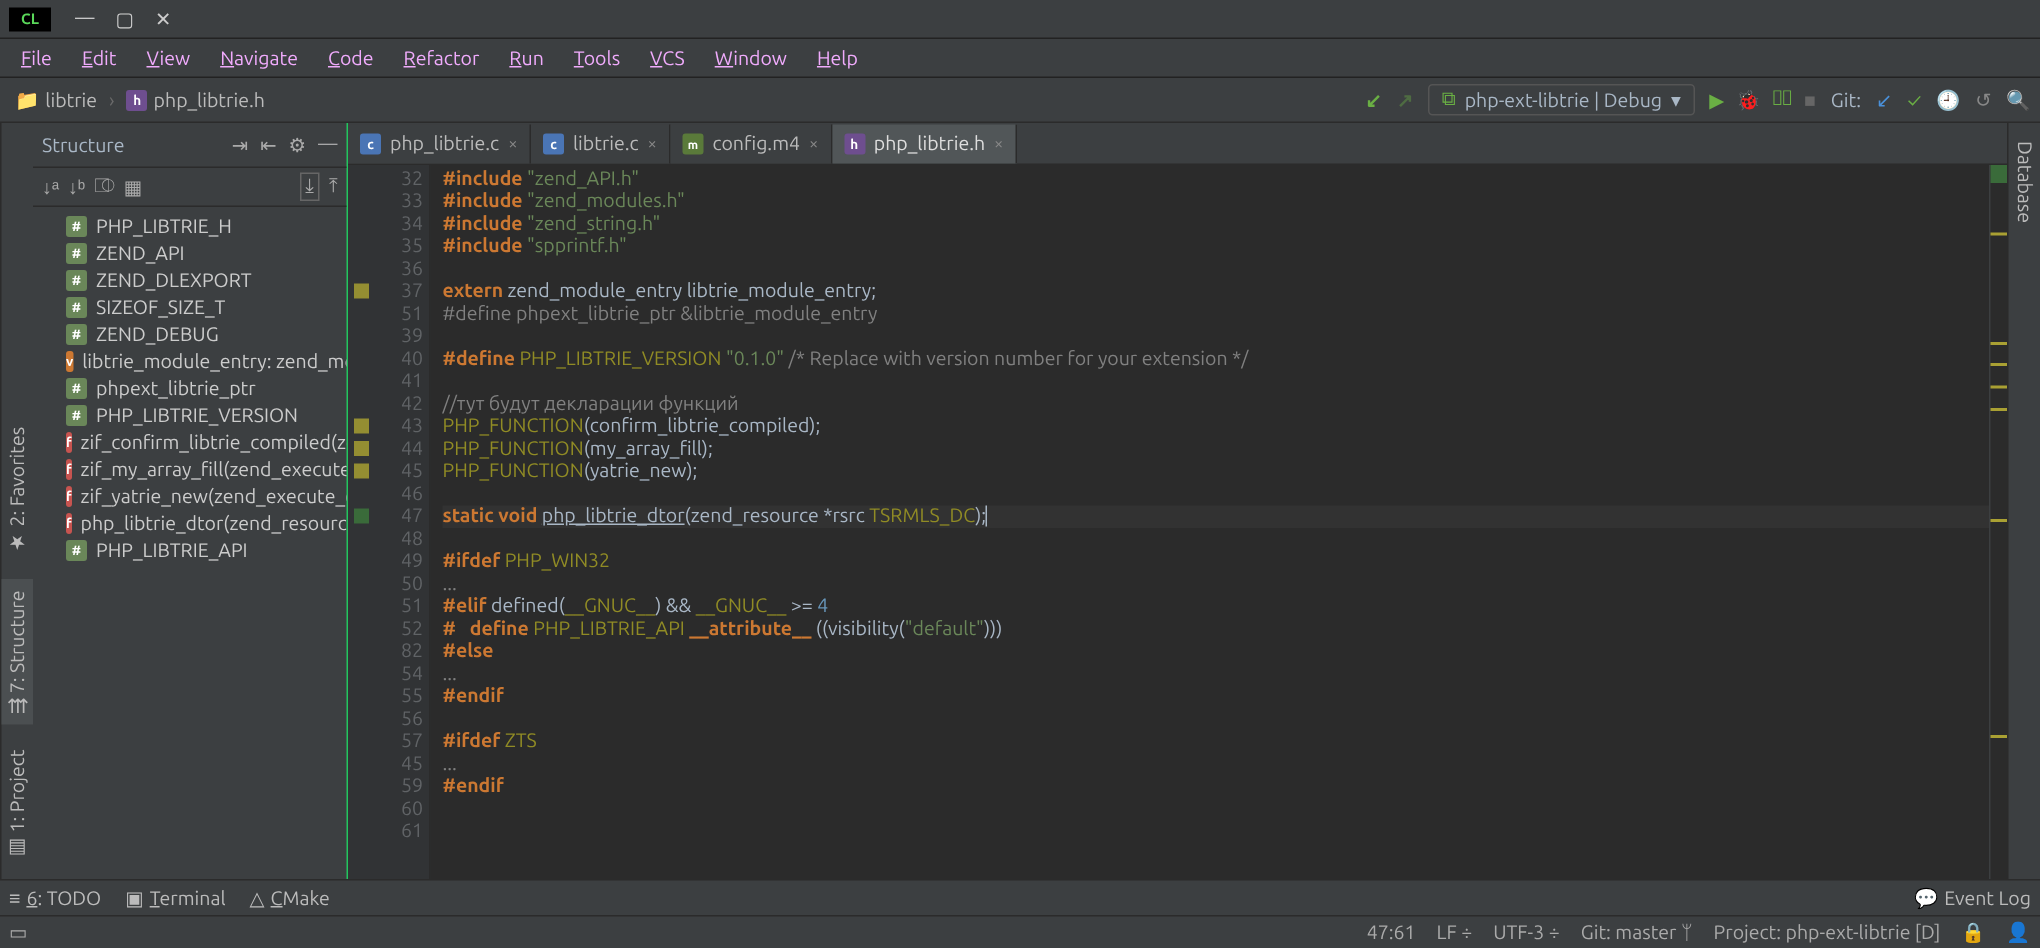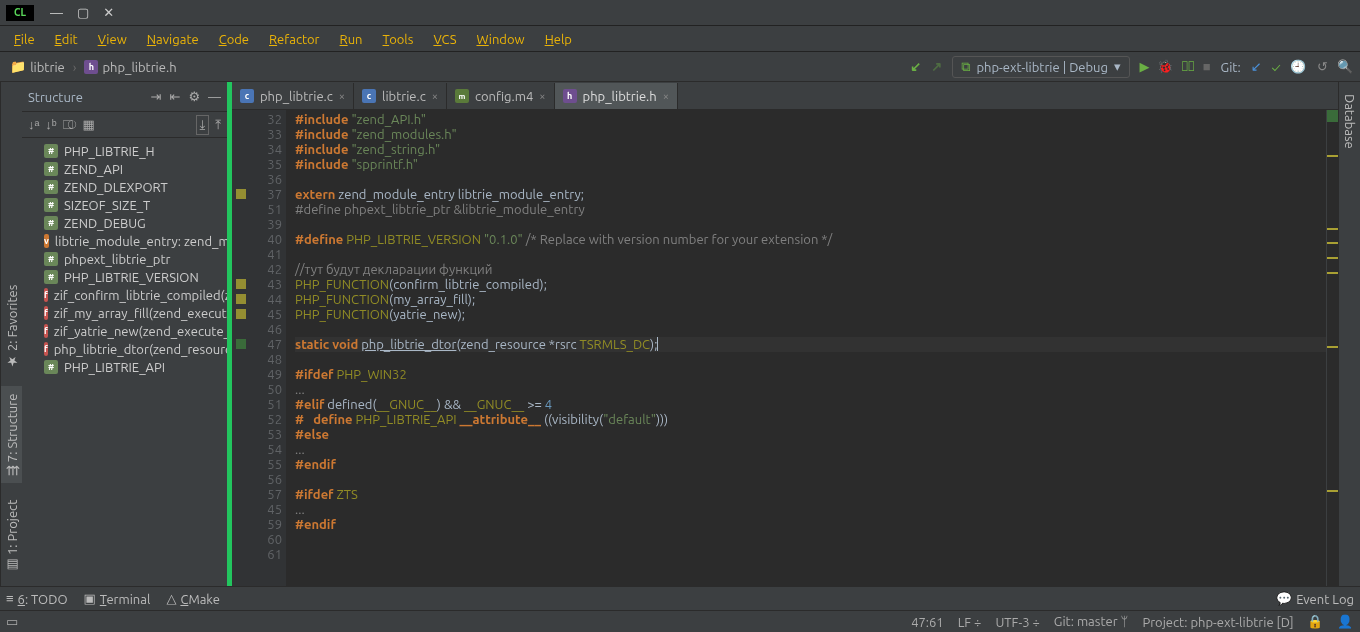--- a/index.html
+++ b/index.html
@@ -2,36 +2,36 @@
 <html><head>
 <meta charset="utf-8">
 <style>
 * { margin: 0; padding: 0; box-sizing: border-box; font-family: "Segoe UI", Ubuntu, sans-serif; font-size: 13px; }
 body { background: #2b2b2b; color: #a9b7c6; width: 1360px; height: 632px; overflow: hidden; display: flex; flex-direction: column; }
 .titlebar { height: 26px; background: #3c3f41; display: flex; align-items: center; color: #bbb; border-bottom: 1px solid #222; }
 .titlebar .app-icon { width: 28px; height: 16px; background: #000; margin: 0 6px; display:flex; align-items:center; justify-content:center; color:#5ad85a; font-weight:bold; font-size:10px;text-align:right;}
 .titlebar .title { flex: 1; text-align: center; font-weight: bold; color: #ddd;}
 .titlebar .winbtns { display:flex; gap:14px; padding:0 10px; color:#ccc;}
 .menubar { height: 26px; background: #3c3f41; display: flex; align-items: center; padding: 0 6px; gap: 4px; border-bottom: 1px solid #222;}
-.menubar span { padding: 2px 8px; color:#eab308; cursor:pointer;}
+.menubar span { padding: 2px 8px; color:#f0abfc; cursor:pointer;}
 .menubar span u { text-decoration: underline; }
 .navrow { height: 30px; background: #3c3f41; display:flex; align-items:center; border-bottom:1px solid #2b2b2b; padding:0 6px; gap:4px;}
 .breadcrumb { display:flex; align-items:center; gap:4px; flex:1;}
 .breadcrumb .crumb { display:flex; align-items:center; gap:4px; padding:2px 4px; color:#bbb;}
 .chev { color:#6a6a6a; }
 .toolbar-right { display:flex; align-items:center; gap:10px;}
 .toolbar-right .sel { background:#3c3f41; border:1px solid #555; padding:2px 8px; border-radius:3px; display:flex; align-items:center; gap:6px;}
 .toolbar-right .runicons { display:flex; gap:8px;}
 .main { flex:1; display:flex; overflow:hidden;}
 .leftgutter { width:22px; background:#3c3f41; writing-mode:vertical-rl; transform:rotate(180deg); display:flex; align-items:center; justify-content:flex-start; gap:10px; padding:6px 0; border-right:1px solid #2b2b2b;}
 .leftgutter .tab { padding:6px 2px; color:#bbb; border:1px solid transparent; white-space:nowrap;}
 .leftgutter .tab.active { background:#4b4f51;}
 .rightgutter { width:22px; background:#3c3f41; writing-mode:vertical-rl; display:flex; align-items:center; padding:6px 0; border-left:1px solid #2b2b2b;}
 .rightgutter .tab { padding:6px 2px; color:#bbb;}
-.structure { width:210px; background:#3c3f41; display:flex; flex-direction:column; border-right:5px solid #22c55e;}
+.structure { width:210px; background:#3c3f41; display:flex; flex-direction:column; border-right:1px solid #22c55e;}
 .structure .hdr { height:30px; display:flex; align-items:center; justify-content:space-between; padding:0 6px; border-bottom:1px solid #2b2b2b;}
 .structure .hdr-icons { display:flex; gap:8px; color:#aaa;}
 .structure .tool { height:26px; display:flex; align-items:center; gap:6px; padding:0 6px; border-bottom:1px solid #2b2b2b; color:#aaa;}
 .structure .tree { flex:1; overflow:hidden; padding:4px 0;}
 .structure .node { display:flex; align-items:center; gap:6px; padding:2px 6px 2px 22px; white-space:nowrap; color:#ccc;}
 .structure .node .badge { width:14px; height:14px; border-radius:2px; display:flex; align-items:center; justify-content:center; font-size:9px; font-weight:bold; color:#fff;}
 .badge.def { background:#6a8759;}
 .badge.var { background:#cc7832;}
 .badge.fn { background:#c75450;}
 .editor { flex:1; display:flex; flex-direction:column; background:#2b2b2b;}
@@ -256,21 +256,21 @@
           <div class="ln">43<div class="mark y"></div></div>
           <div class="ln">44<div class="mark y"></div></div>
           <div class="ln">45<div class="mark y"></div></div>
           <div class="ln">46</div>
           <div class="ln">47<div class="mark g"></div></div>
           <div class="ln">48</div>
           <div class="ln">49</div>
           <div class="ln">50</div>
           <div class="ln">51</div>
           <div class="ln">52</div>
-          <div class="ln">53</div>
+          <div class="ln">82</div>
           <div class="ln">54</div>
           <div class="ln">55</div>
           <div class="ln">56</div>
           <div class="ln">57</div>
           <div class="ln">45</div>
           <div class="ln">59</div>
           <div class="ln">60</div>
           <div class="ln">61</div>
         </div>
       <div class="code" id="code"><div class="l"><span class="kw">#include</span> <span class="str">"zend_API.h"</span></div><div class="l"><span class="kw">#include</span> <span class="str">"zend_modules.h"</span></div><div class="l"><span class="kw">#include</span> <span class="str">"zend_string.h"</span></div><div class="l"><span class="kw">#include</span> <span class="str">"spprintf.h"</span></div><div class="l">&nbsp;</div><div class="l"><span class="kw">extern</span> <span class="id">zend_module_entry</span> <span class="id">libtrie_module_entry</span>;</div><div class="l"><span class="cmt">#define phpext_libtrie_ptr &amp;libtrie_module_entry</span></div><div class="l">&nbsp;</div><div class="l"><span class="kw">#define</span> <span class="mac">PHP_LIBTRIE_VERSION</span> <span class="str">"0.1.0"</span> <span class="cmt2">/* Replace with version number for your extension */</span></div><div class="l">&nbsp;</div><div class="l"><span class="cmt2">//тут будут декларации функций</span></div><div class="l"><span class="mac">PHP_FUNCTION</span>(<span class="id">confirm_libtrie_compiled</span>);</div><div class="l"><span class="mac">PHP_FUNCTION</span>(<span class="id">my_array_fill</span>);</div><div class="l"><span class="mac">PHP_FUNCTION</span>(<span class="id">yatrie_new</span>);</div><div class="l">&nbsp;</div><div class="l caret-line"><span class="kw">static</span> <span class="kw">void</span> <span class="fn2">php_libtrie_dtor</span>(<span class="id">zend_resource</span> *rsrc <span class="mac">TSRMLS_DC</span>);<span style="border-left:1px solid #a9b7c6">​</span></div><div class="l">&nbsp;</div><div class="l"><span class="kw">#ifdef</span> <span class="mac">PHP_WIN32</span></div><div class="l"><span class="cmt">...</span></div><div class="l"><span class="kw">#elif</span> defined(<span class="mac">__GNUC__</span>) &amp;&amp; <span class="mac">__GNUC__</span> &gt;= <span class="num">4</span></div><div class="l"><span class="kw">#   define</span> <span class="mac">PHP_LIBTRIE_API</span> <span class="kw">__attribute__</span> ((visibility(<span class="str">"default"</span>)))</div><div class="l"><span class="kw">#else</span></div><div class="l"><span class="cmt">...</span></div><div class="l"><span class="kw">#endif</span></div><div class="l">&nbsp;</div><div class="l"><span class="kw">#ifdef</span> <span class="mac">ZTS</span></div><div class="l"><span class="cmt">...</span></div><div class="l"><span class="kw">#endif</span></div><div class="l">&nbsp;</div><div class="l">&nbsp;</div></div>

